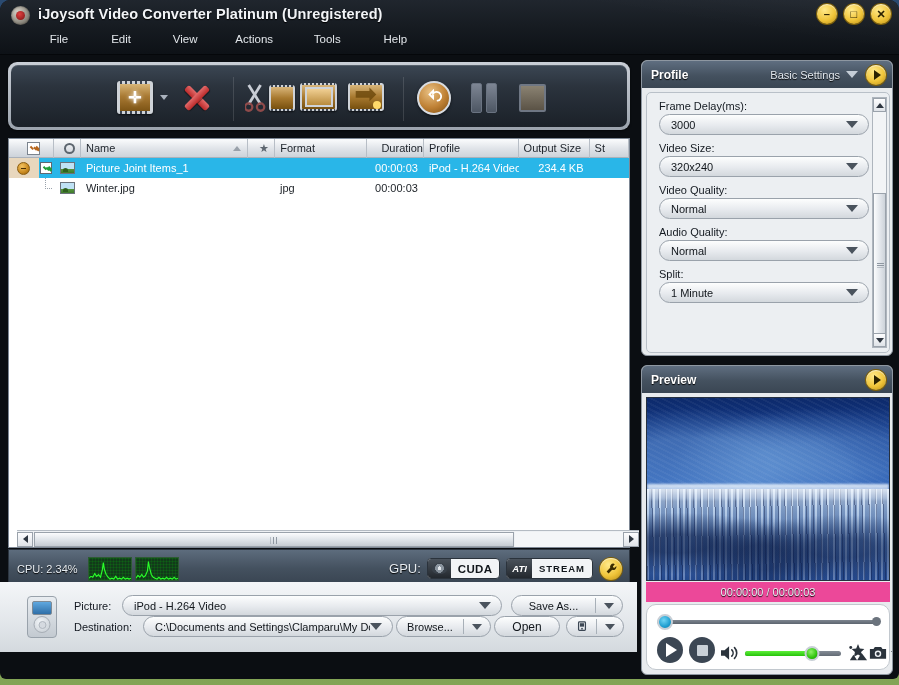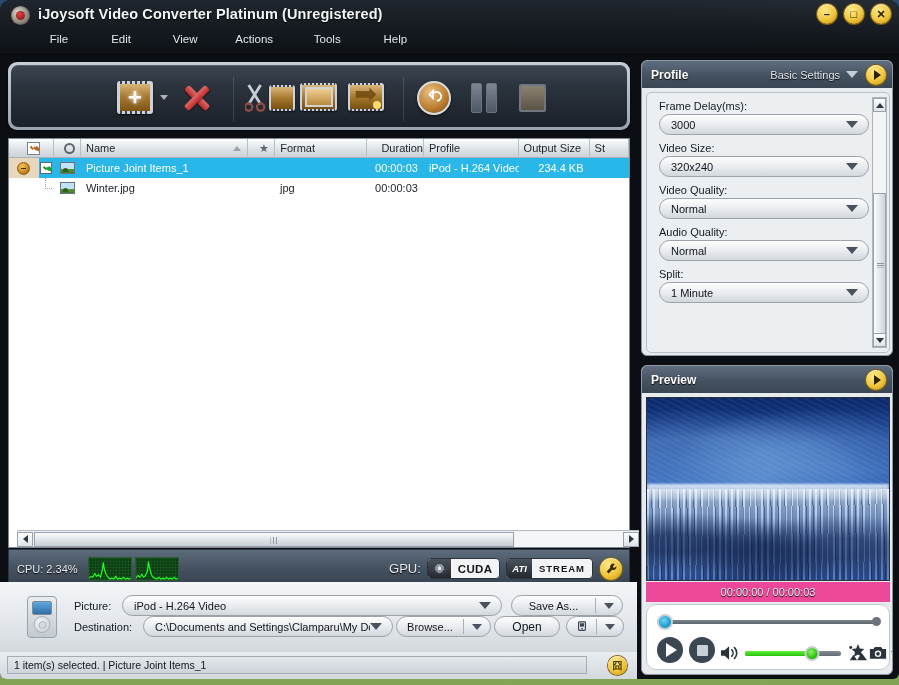--- a/index.html
+++ b/index.html
@@ -811,26 +811,20 @@
           <circle cx="7" cy="9" r="1" fill="#3b4653"></circle>
         </svg>
       </span>
       <span class="divider"></span>
       <span class="arrow">
           <span class="dn-sm"></span>
         </span>
     </div>
   </div>
 
-  <div id="statusbar">
-    <div id="status-field">1 item(s) selected. | Picture Joint Items_1</div>
-    <div id="status-btn">
-      <span>囧</span>
-    </div>
-  </div>
 
   <div id="profile-panel">
     <div class="panel-head">
       <span class="title">Profile</span>
       <span class="sub">Basic Settings</span>
       <span class="subcaret"></span>
       <span class="go-btn">
           <span class="tri"></span>
         </span>
     </div>

